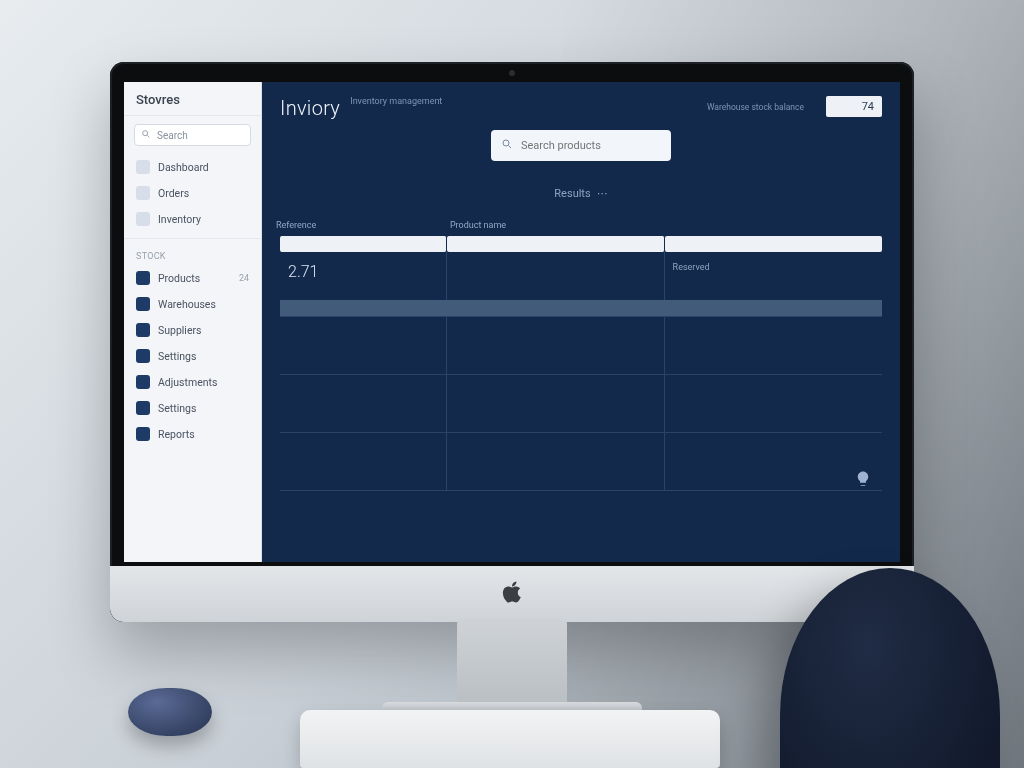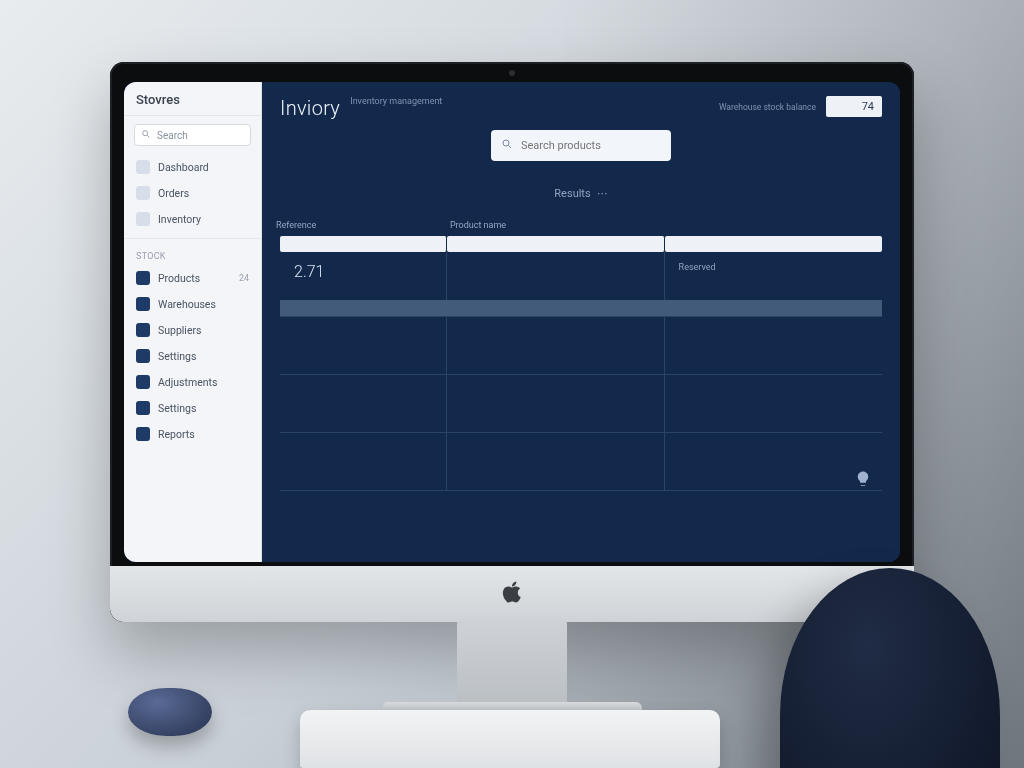--- a/index.html
+++ b/index.html
@@ -26,21 +26,21 @@
   background: #0b0d0f;
   border-radius: 14px;
   box-shadow: 0 30px 60px rgba(0,0,0,0.25), inset 0 0 0 2px #1d2024;
 }
 .camera {
   position: absolute; left: 50%; top: 8px; transform: translateX(-50%);
   width: 6px; height: 6px; background: #2a2e33; border-radius: 50%;
 }
 .bezel {
   position: absolute; left: 14px; right: 14px; top: 20px; bottom: 60px;
-  background: #1d4ed8; border-radius: 12px; overflow: hidden;
+  background: #1d4ed8; border-radius: 0; overflow: hidden;
 }
 .chin {
   position: absolute; left: 0; right: 0; bottom: 0; height: 56px;
   background: linear-gradient(#e3e6e9, #cfd3d7);
   border-radius: 0 0 14px 14px;
   display: flex; align-items: center; justify-content: center;
 }
 .apple-logo { width: 22px; height: 26px; fill: #3b3f43; }
 .stand-neck {
   position: absolute; left: 50%; transform: translateX(-50%);
@@ -123,21 +123,21 @@
 }
 .topbar {
   display: flex; align-items: flex-start; justify-content: space-between;
   padding: 14px 18px 4px;
 }
 .titleblock { display: flex; flex-direction: row; gap: 4px; }
 .page-title { font-size: 20px; font-weight: 300; color: #eef3fa; letter-spacing: .3px; }
 .page-sub { font-size: 9px; color: #7e93b4; padding-left: 6px; }
 
 .metrics { display: flex; flex-direction: column; gap: 6px; align-items: stretch; }
-.metric-row { display: flex; align-items: center; gap: 10px; }
+.metric-row { display: flex; align-items: center; gap: 22px; }
 .metric-label { font-size: 8.5px; color: #7e93b4; min-width: 110px; text-align: right; }
 .metric-box {
   min-width: 56px; padding: 4px 8px; text-align: right;
   background: #eef2f7; color: #2c3a50; font-size: 11px; border-radius: 2px;
 }
 .metric-box.alt { background: #6f87ad; color: #eaf1fb; }
 
 .searchbar-row {
   display: flex; align-items: center; gap: 26px;
   padding: 6px 18px 14px;
@@ -179,21 +179,21 @@
 .colinputs > div { border-right: 1px solid #13294b; }
 .colinputs > div:last-child { border-right: none; }
 
 .subrow {
   display: grid;
   grid-template-columns: 1fr 1.3fr 1.3fr;
   padding: 0 18px;
 }
 .subrow .cell {
   padding: 10px 8px; border-right: 1px solid #2c4368; min-height: 48px;
-  display: flex; align-items: flex-start; margin-left: 6px;
+  display: flex; align-items: flex-start;
 }
 .subrow .cell:last-child { border-right: none; }
 .big-val { font-size: 16px; font-weight: 300; color: #d9e4f2; }
 .cell-label { font-size: 9px; color: #8fa3c2; }
 
 .divider-band {
   margin: 0 18px; height: 16px; background: #58718f; opacity: .7;
 }
 
 .grid {

